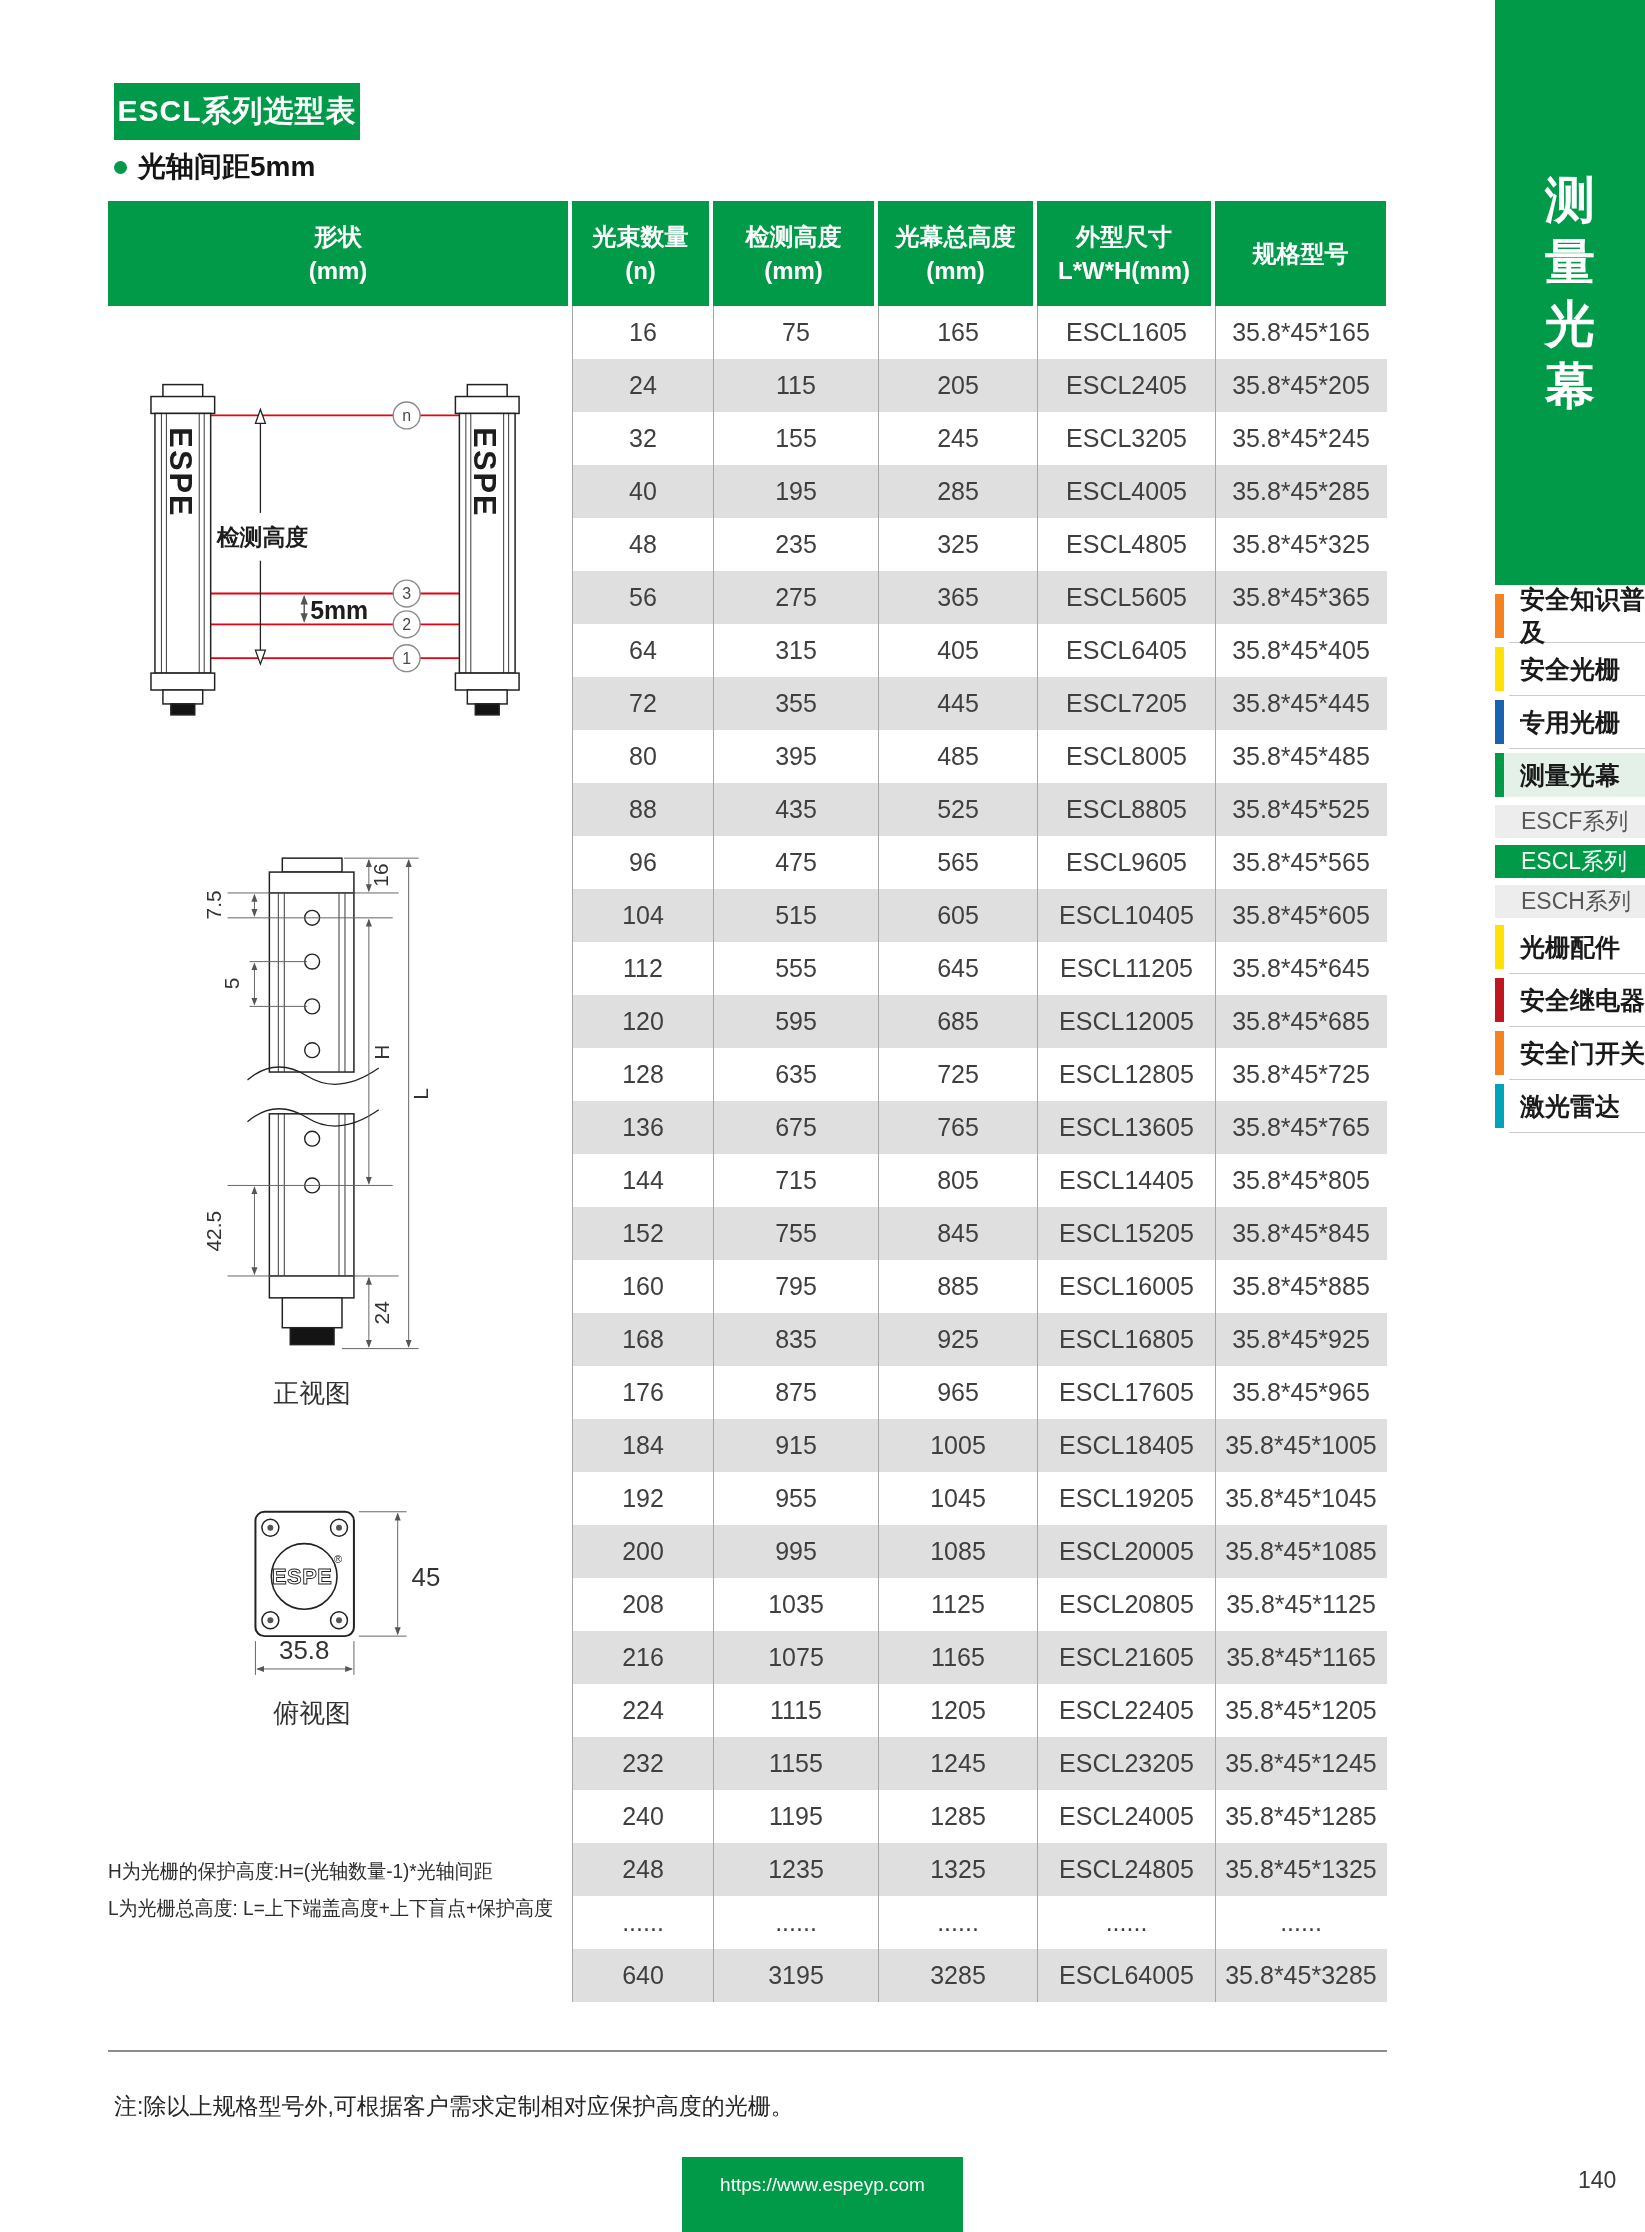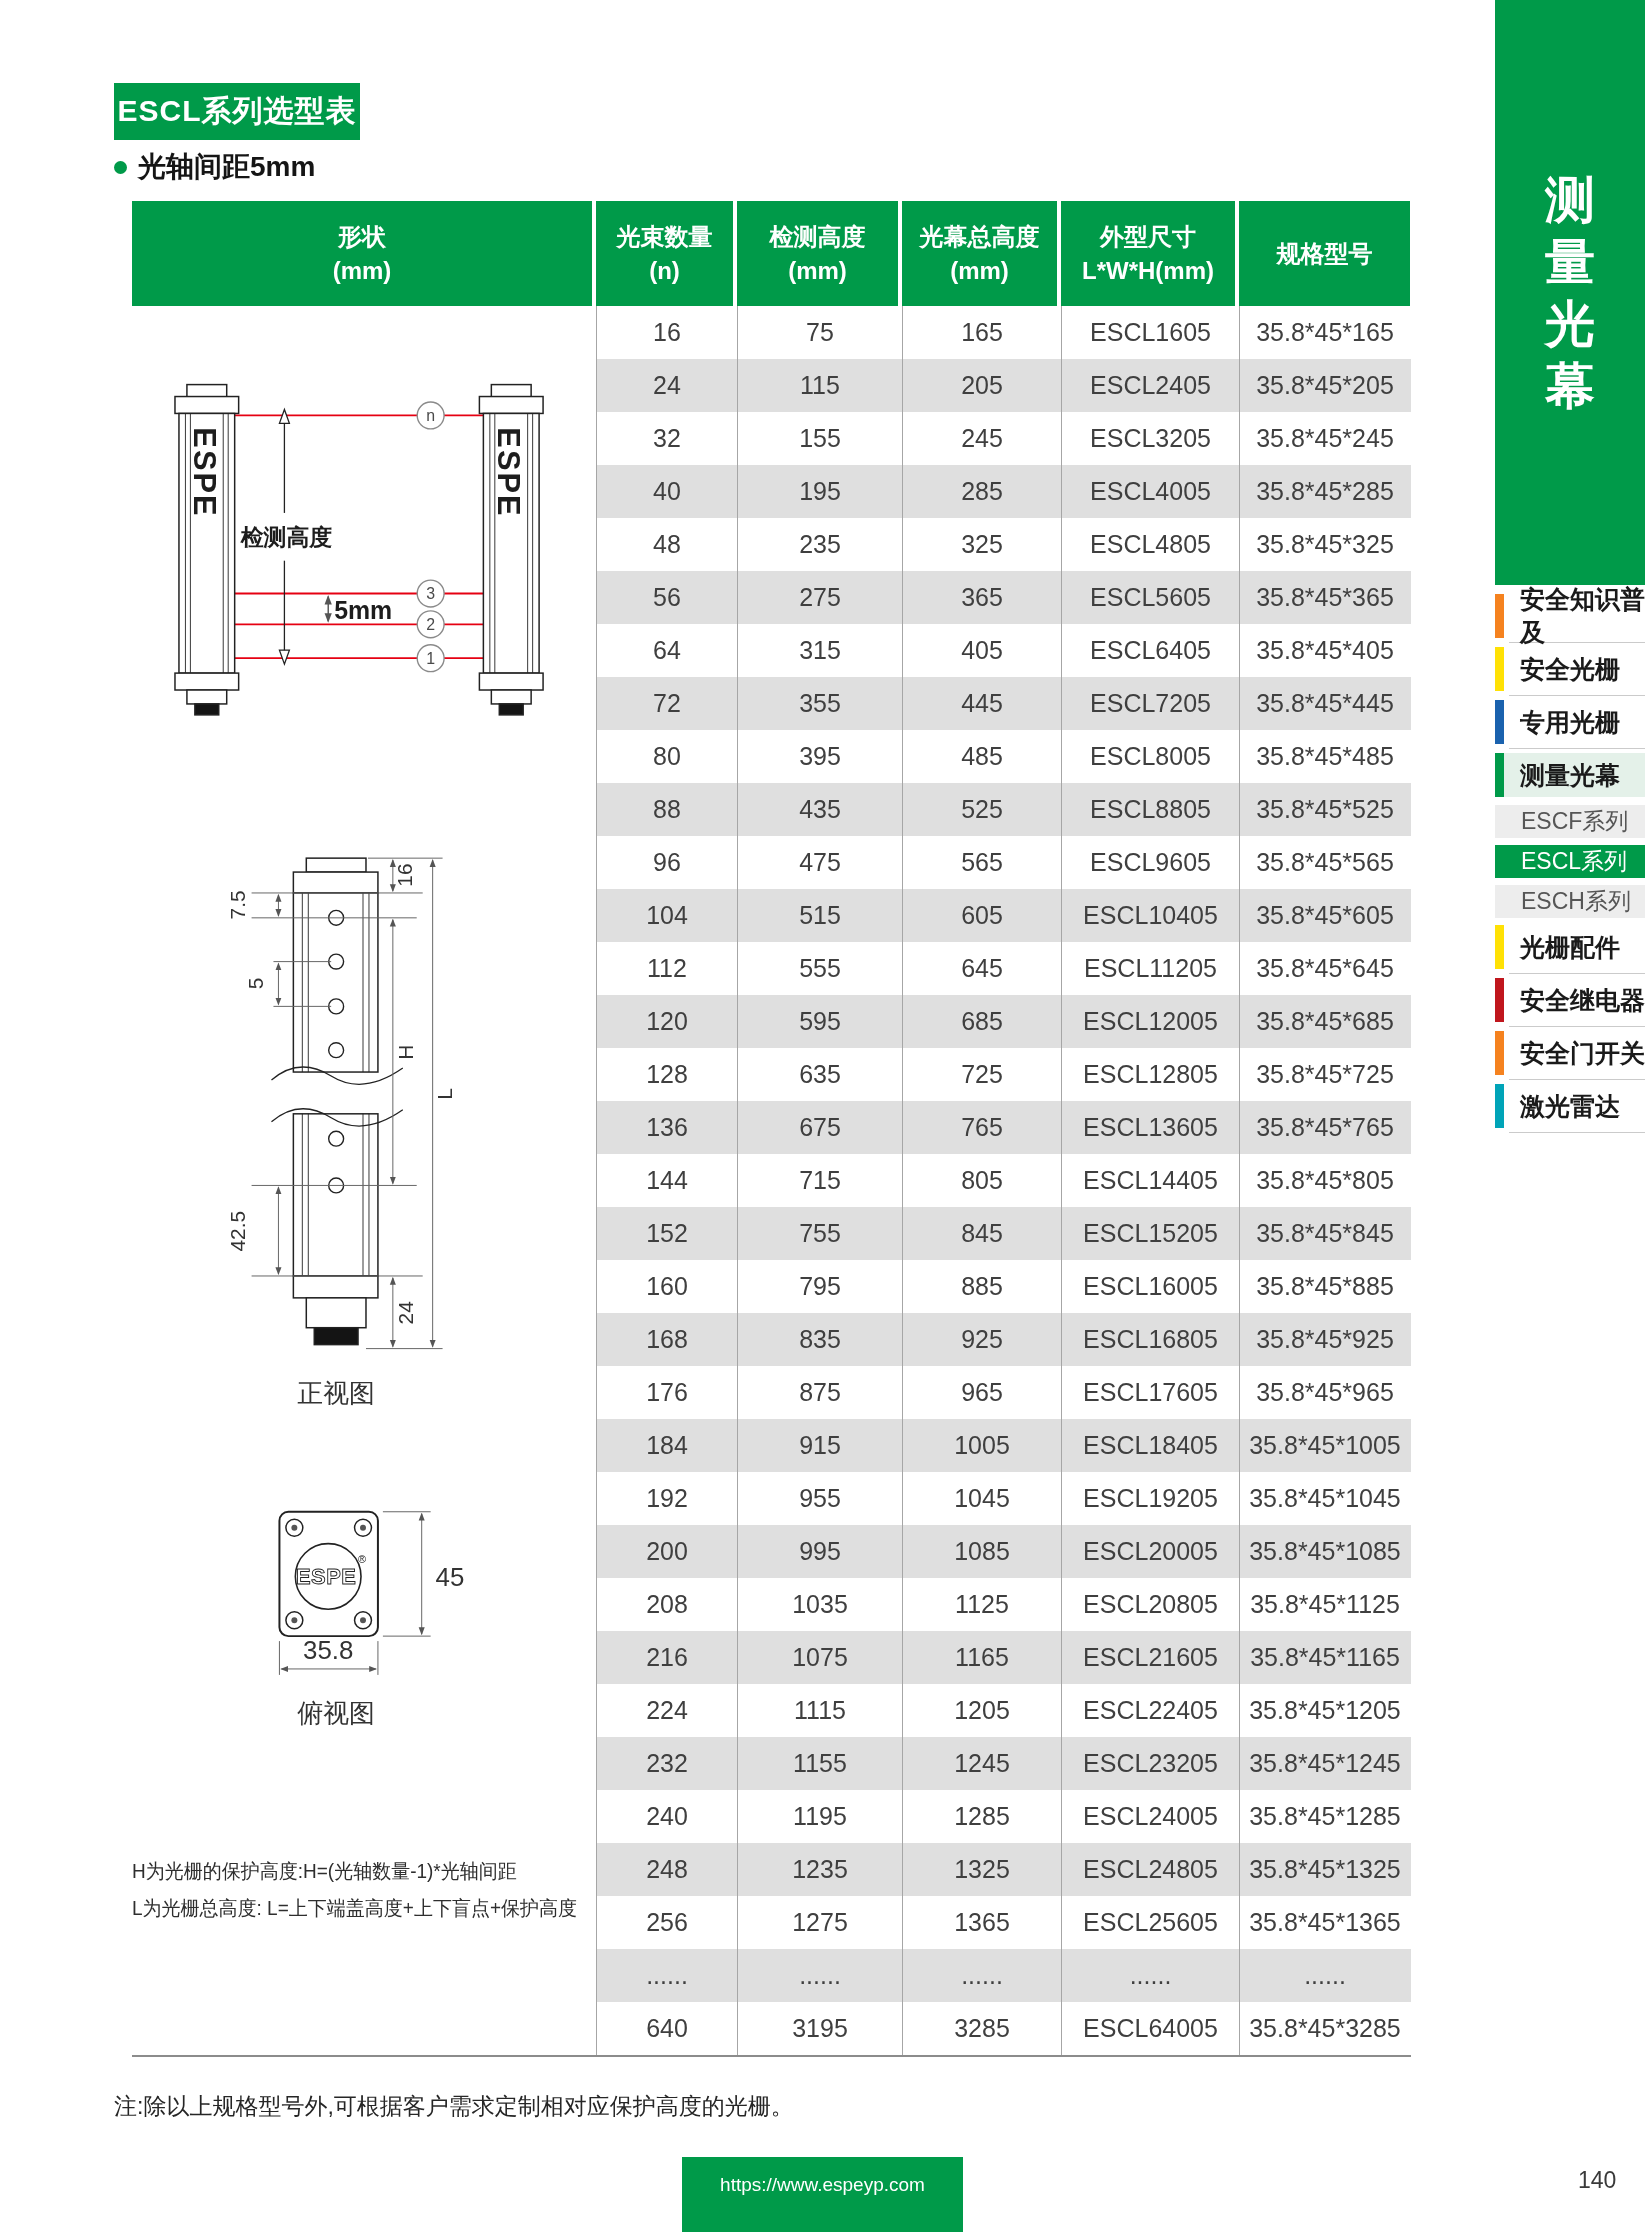--- a/index.html
+++ b/index.html
@@ -3,21 +3,21 @@
 <meta charset="utf-8">
 <style>
   html,body{margin:0;padding:0;background:#fff;}
   .page{position:relative;width:1646px;height:2233px;background:#fff;overflow:hidden;
         font-family:"Liberation Sans","DejaVu Sans",sans-serif;}
   .badge{position:absolute;left:114px;top:83px;width:246px;height:57px;background:var(--green);
          color:#fff;font-weight:bold;font-size:30px;display:flex;align-items:center;justify-content:center;letter-spacing:1px;}
   .bullet-row{position:absolute;left:114px;top:148px;display:flex;align-items:center;gap:11px;
               font-size:28px;font-weight:bold;color:#151515;}
   .dot{width:13px;height:13px;border-radius:50%;background:var(--green);}
-  .spec-table{position:absolute;left:132px;top:201px;width:1279px;}
+  .spec-table{position:absolute;left:108px;top:201px;width:1279px;}
   .thead{display:flex;height:105px;}
   .th{background:var(--green);color:#fff;font-size:24px;font-weight:bold;display:flex;flex-direction:column;
       align-items:center;justify-content:center;line-height:34px;border-right:4px solid #fff;box-sizing:border-box;}
   .th:last-child{border-right:none;}
   .th:nth-child(1){width:464px;}.th:nth-child(2){width:141px;}.th:nth-child(3){width:165px;}
   .th:nth-child(4){width:159px;}.th:nth-child(5){width:178px;}.th:nth-child(6){width:171px;}
   .tbody{display:flex;border-bottom:2px solid #8C8C8C;}
   .shape-cell{width:464px;position:relative;background:#fff;}
   .rows{width:815px;}
   .tr{display:flex;height:53px;}
@@ -454,27 +454,20 @@
             <div class="td">35.8*45*1285</div>
           </div>
           <div class="tr">
             <div class="td">248</div>
             <div class="td">1235</div>
             <div class="td">1325</div>
             <div class="td">ESCL24805</div>
             <div class="td">35.8*45*1325</div>
           </div>
           <div class="tr">
-            <div class="td">256</div>
-            <div class="td">1275</div>
-            <div class="td">1365</div>
-            <div class="td">ESCL25605</div>
-            <div class="td">35.8*45*1365</div>
-          </div>
-          <div class="tr">
             <div class="td">......</div>
             <div class="td">......</div>
             <div class="td">......</div>
             <div class="td">......</div>
             <div class="td">......</div>
           </div>
           <div class="tr">
             <div class="td">640</div>
             <div class="td">3195</div>
             <div class="td">3285</div>

